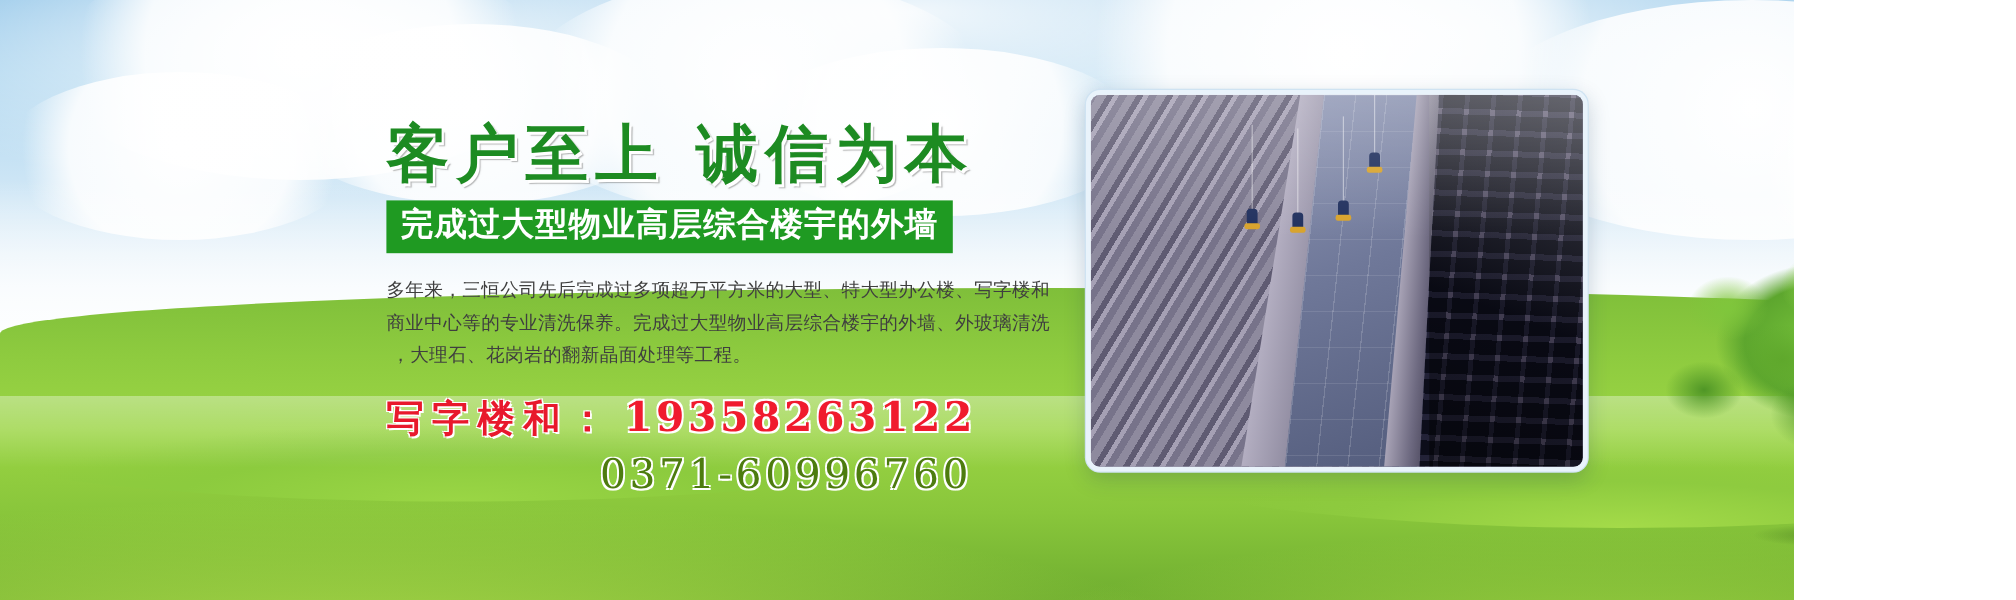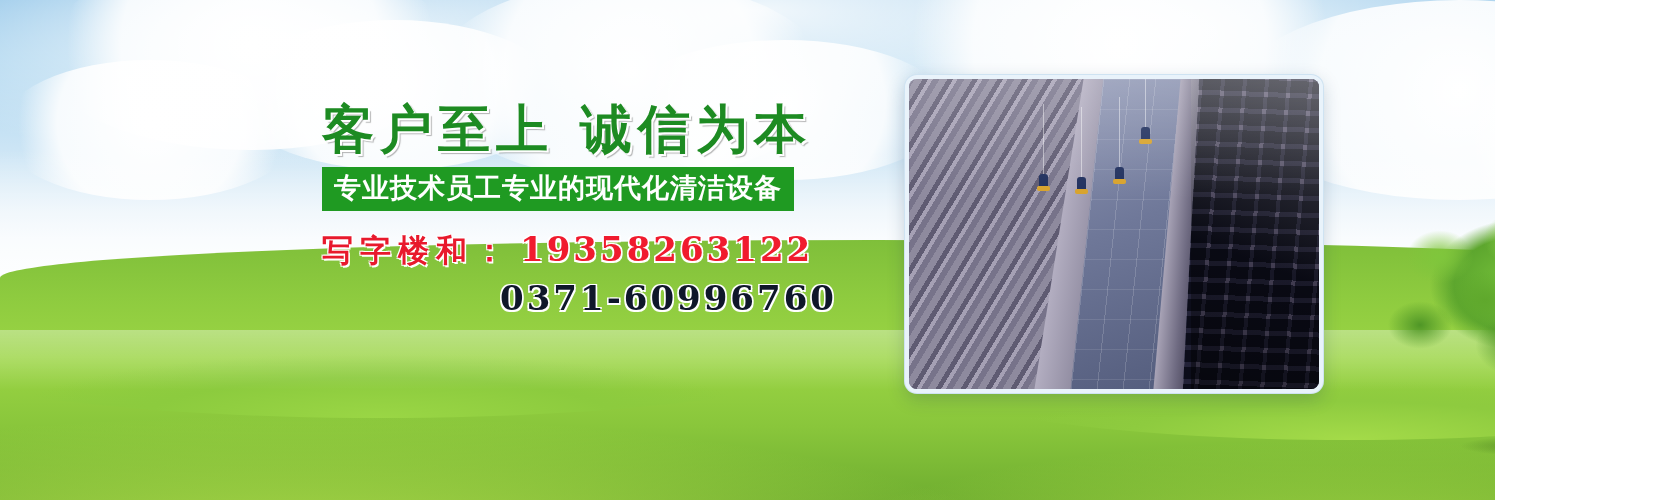--- a/index.html
+++ b/index.html
@@ -243,21 +243,21 @@
     font-family:"DejaVu Serif","Liberation Serif",serif;
     font-size:34px;font-weight:bold;color:#f01b2e;letter-spacing:3px;
     margin-left:8px;
     text-shadow:1.5px 1.5px 0 #ffffff, -1.5px -1.5px 0 #ffffff, 1.5px -1.5px 0 #ffffff, -1.5px 1.5px 0 #ffffff;
   }
   .hotline2{
     margin-top:6px;padding-left:178px;white-space:nowrap;
   }
   .hotline2 .num{
     font-family:"DejaVu Serif","Liberation Serif",serif;
-    font-size:34px;font-weight:bold;color:#0f172a;letter-spacing:3px;
+    font-size:34px;font-weight:normal;color:#4d7c0f;letter-spacing:3px;
     text-shadow:1.5px 1.5px 0 #ffffff, -1.5px -1.5px 0 #ffffff, 1.5px -1.5px 0 #ffffff, -1.5px 1.5px 0 #ffffff;
   }
 </style>
 </head>
 <body>
 
 <div class="banner">
 
   <div class="sky">
     <div class="cloud c1"></div>
@@ -300,22 +300,27 @@
       <div class="photo-gloss"></div>
     </div>
   </div>
 
   <div class="copy">
 
     <h1 class="headline">
       <span>客户至上</span><span class="gap"></span><span>诚信为本</span>
     </h1>
 
-    <div class="subbar">专业技术员工专业的现代化清洁设备</div>
-
+    <div class="subbar">完成过大型物业高层综合楼宇的外墙</div>
+
+    <div class="desc">
+      <p>多年来，三恒公司先后完成过多项超万平方米的大型、特大型办公楼、写字楼和</p>
+      <p>商业中心等的专业清洗保养。完成过大型物业高层综合楼宇的外墙、外玻璃清洗</p>
+      <p class="indent">，大理石、花岗岩的翻新晶面处理等工程。</p>
+    </div>
 
     <div class="hotline">
       <span class="label">写字楼和：</span><span class="num">19358263122</span>
     </div>
 
     <div class="hotline2">
       <span class="num">0371-60996760</span>
     </div>
 
   </div>

